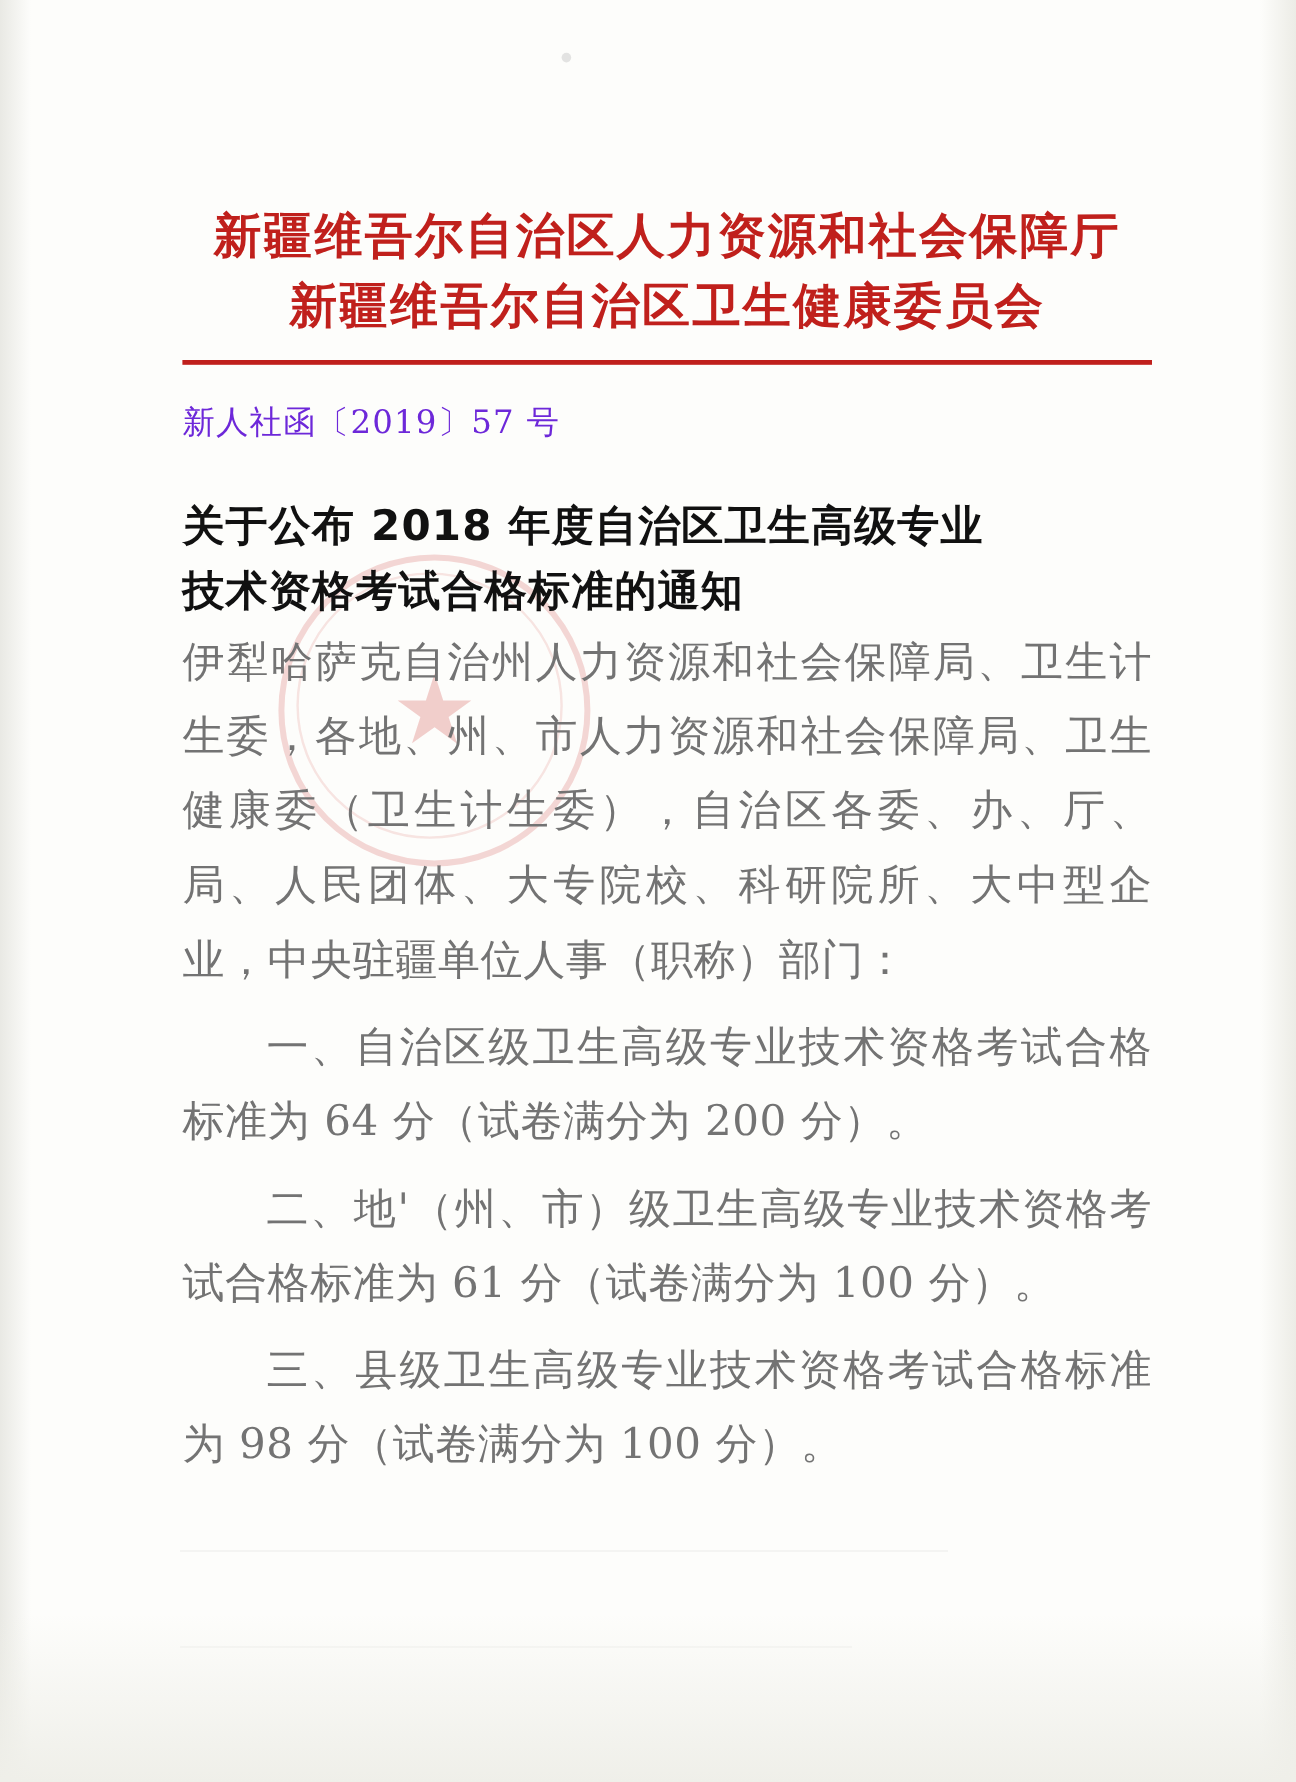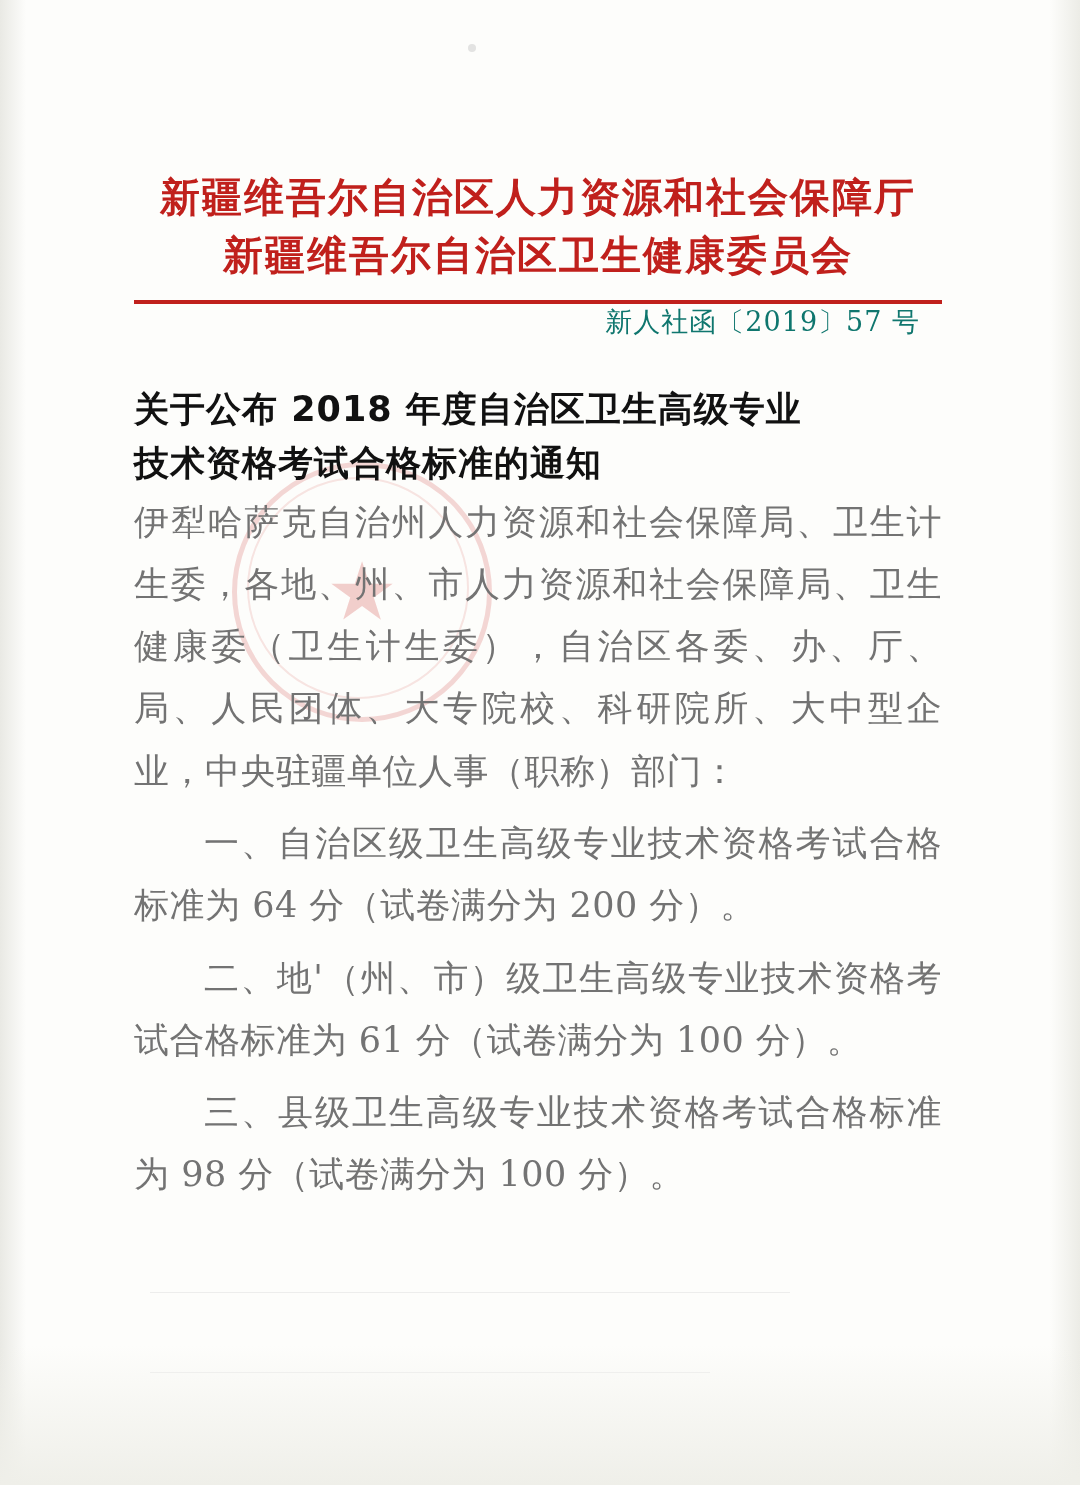--- a/index.html
+++ b/index.html
@@ -41,21 +41,21 @@
   .scan-shade-bottom {
     position: absolute;
     left: 0; bottom: 0;
     width: 1080px; height: 140px;
     background: linear-gradient(to top, #efefe9, rgba(253,253,251,0));
     pointer-events: none;
   }
 
   .content {
     position: absolute;
-    left: 134px;
+    left: 152px;
     top: 0;
     width: 808px;
   }
 
   
   .letterhead {
     text-align: center;
     padding-top: 168px;
   }
   .letterhead-line {
@@ -69,23 +69,24 @@
   }
   .red-rule {
     margin: 16px 0 0 0;
     height: 4px;
     background: #c0201c;
     width: 100%;
   }
 
   
   .doc-number {
-    text-align: right;
+    margin-top: 30px;
+    text-align: left;
     font-size: 27px;
-    color: #0f766e;
+    color: #6d28d9;
     letter-spacing: 1px;
     padding-right: 22px;
   }
 
   
   .doc-title {
     margin-top: 42px;
     text-align: left;
     font-family: "DejaVu Sans", "Liberation Sans", sans-serif;
     font-weight: bold;

